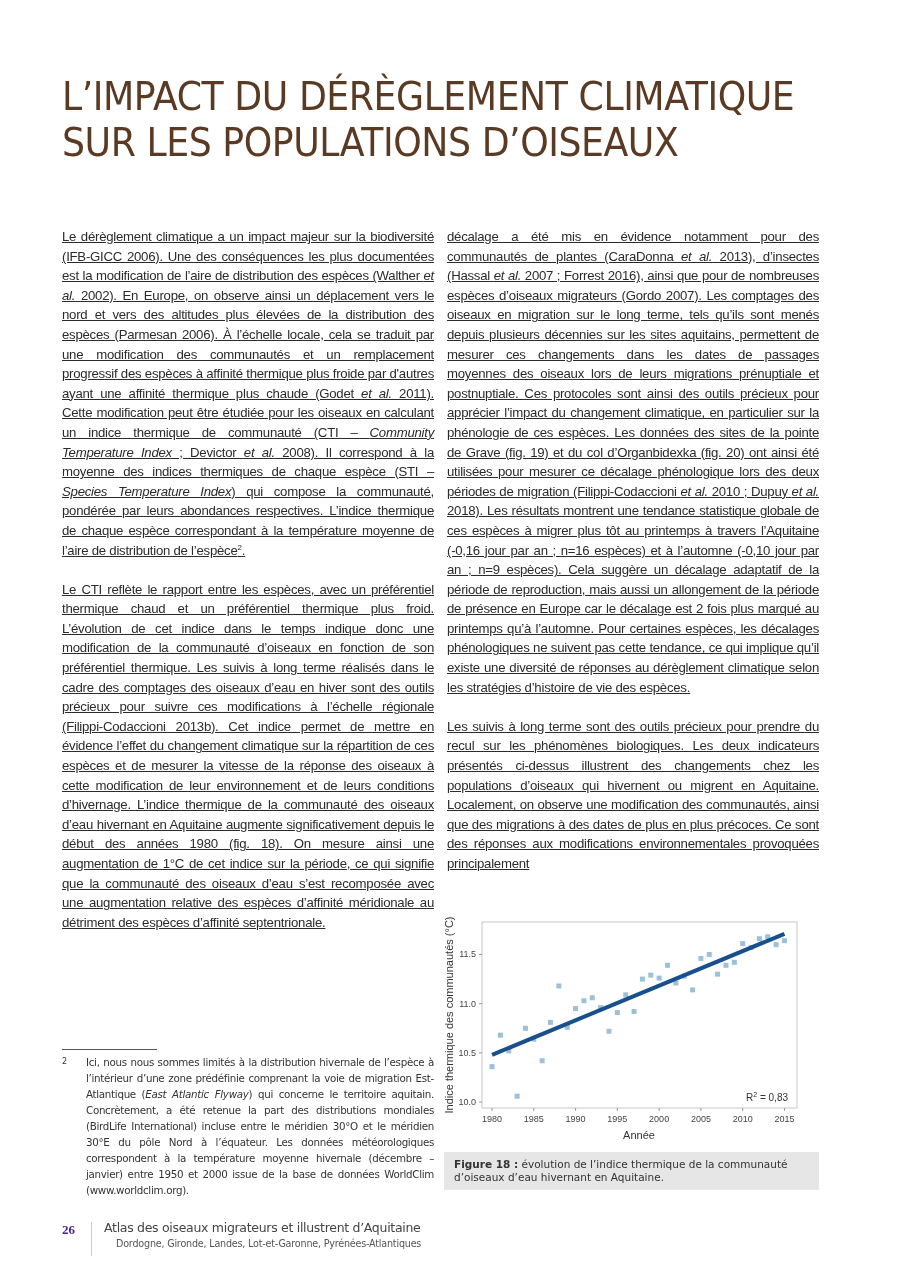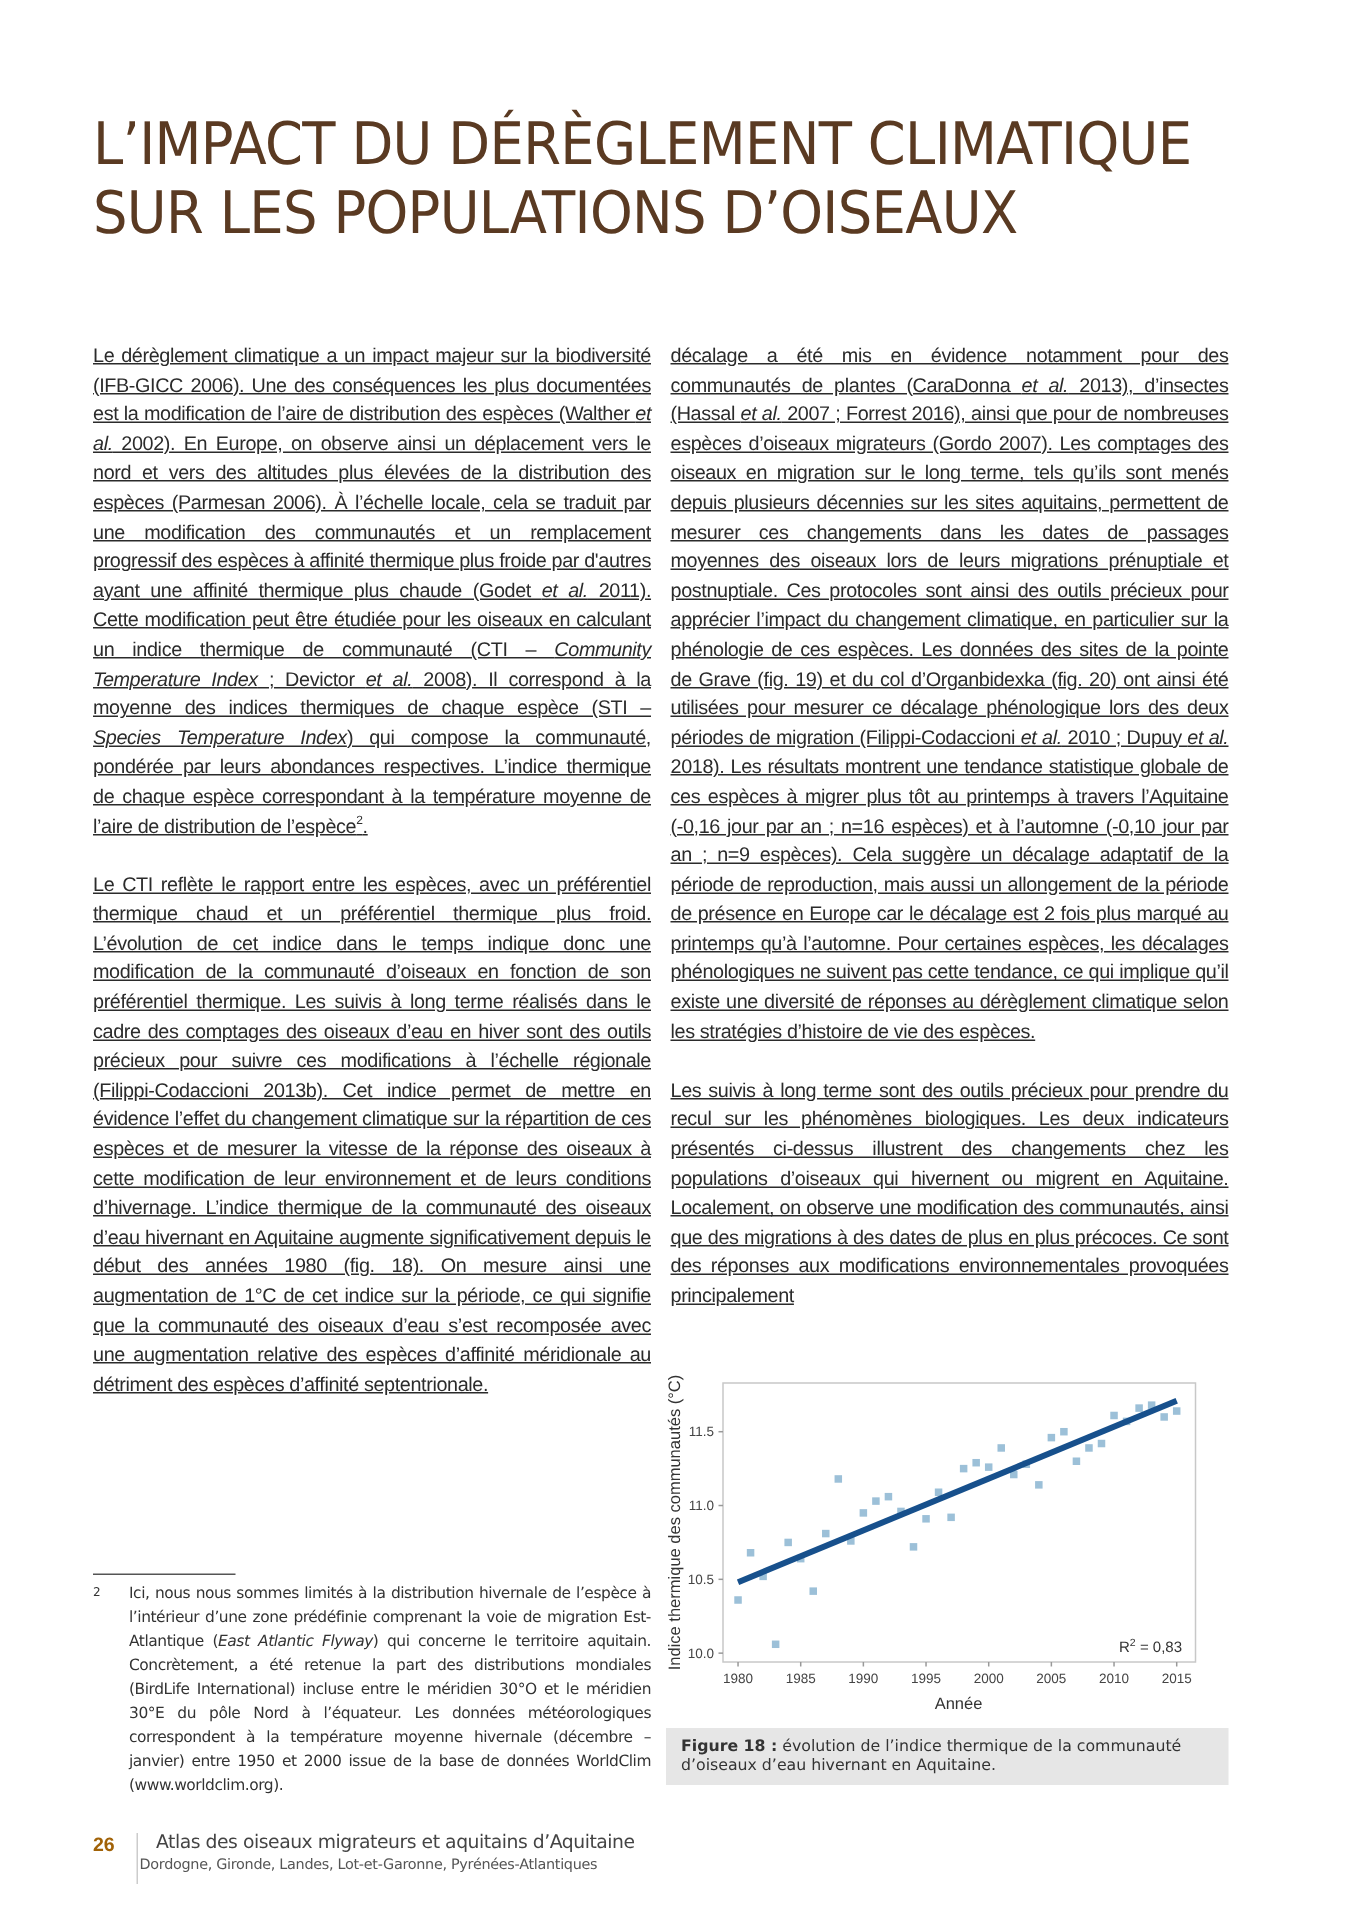--- a/index.html
+++ b/index.html
@@ -12,24 +12,24 @@
          text-align:justify; letter-spacing:-0.25px;text-decoration:underline; }
   .col p { margin:0 0 19.6px 0; }
   .col-left { left:62px; }
   .col-right { left:447px; }
   sup { font-size:8px; line-height:0; }
   .fn-rule { position:absolute; left:62px; top:1049px; width:95px; height:1px; background:#555; }
   .footnote { position:absolute; left:62px; top:1054px; width:372px; font-family:"DejaVu Sans", sans-serif;
               font-size:10.3px; line-height:16px; color:#333; letter-spacing:-0.3px; }
   .footnote .fnnum { position:absolute; left:0; top:0; font-size:8px; }
   .footnote .fntext { margin-left:24px; text-align:justify; }
-  .footer-num { position:absolute; left:62px; top:1222px; font-family:Liberation Sans, sans-serif; font-size:13px; font-weight:bold; color:#a16207; }
+  .footer-num { position:absolute; left:62px; top:1222px; font-family:Liberation Serif, serif; font-size:13px; font-weight:bold; color:#4c1d95; }
   .footer-sep { position:absolute; left:91px; top:1222px; width:1px; height:34px; background:#ccc; }
   .footer-title { position:absolute; left:104px; top:1220px; font-family:"DejaVu Sans", sans-serif; font-size:12.5px; color:#444; letter-spacing:-0.3px; }
-  .footer-sub { position:absolute; left:93px; top:1238px; font-family:"DejaVu Sans", sans-serif; font-size:9.6px; color:#555; letter-spacing:-0.2px; }
+  .footer-sub { position:absolute; left:116px; top:1238px; font-family:"DejaVu Sans", sans-serif; font-size:9.6px; color:#555; letter-spacing:-0.2px; }
   .chart { position:absolute; left:440px; top:912px; width:370px; height:240px; }
   .caption { position:absolute; left:444px; top:1152px; width:375px; height:38px; background:#e6e6e6;
              padding:6px 10px; box-sizing:border-box; font-family:"DejaVu Sans", sans-serif; font-size:10.5px; line-height:13px; color:#333; }
   .caption b { font-weight:bold; }
   .ax-text { font-family:"Liberation Sans", sans-serif; font-size:9px; fill:#444; }
   .ax-label { font-family:"Liberation Sans", sans-serif; font-size:11px; fill:#333; }
 </style>
 </head>
 <body>
 
@@ -129,14 +129,14 @@
   <text class="ax-label" x="199" y="227" text-anchor="middle">Année</text>
   <text class="ax-label" x="0" y="0" text-anchor="middle" transform="translate(13,103) rotate(-90)">Indice thermique des communautés (°C)</text>
 </svg>
 
 <div class="caption">
   <b>Figure 18 :</b><span> évolution de l’indice thermique de la communauté d’oiseaux d’eau hivernant en Aquitaine.</span>
 </div>
 
 <div class="footer-num">26</div>
 <div class="footer-sep"></div>
-<div class="footer-title">Atlas des oiseaux migrateurs et aquitains d’Aquitaine</div>
+<div class="footer-title">Atlas des oiseaux migrateurs et illustrent d’Aquitaine</div>
 <div class="footer-sub">Dordogne, Gironde, Landes, Lot-et-Garonne, Pyrénées-Atlantiques</div>
 
 </body></html>

